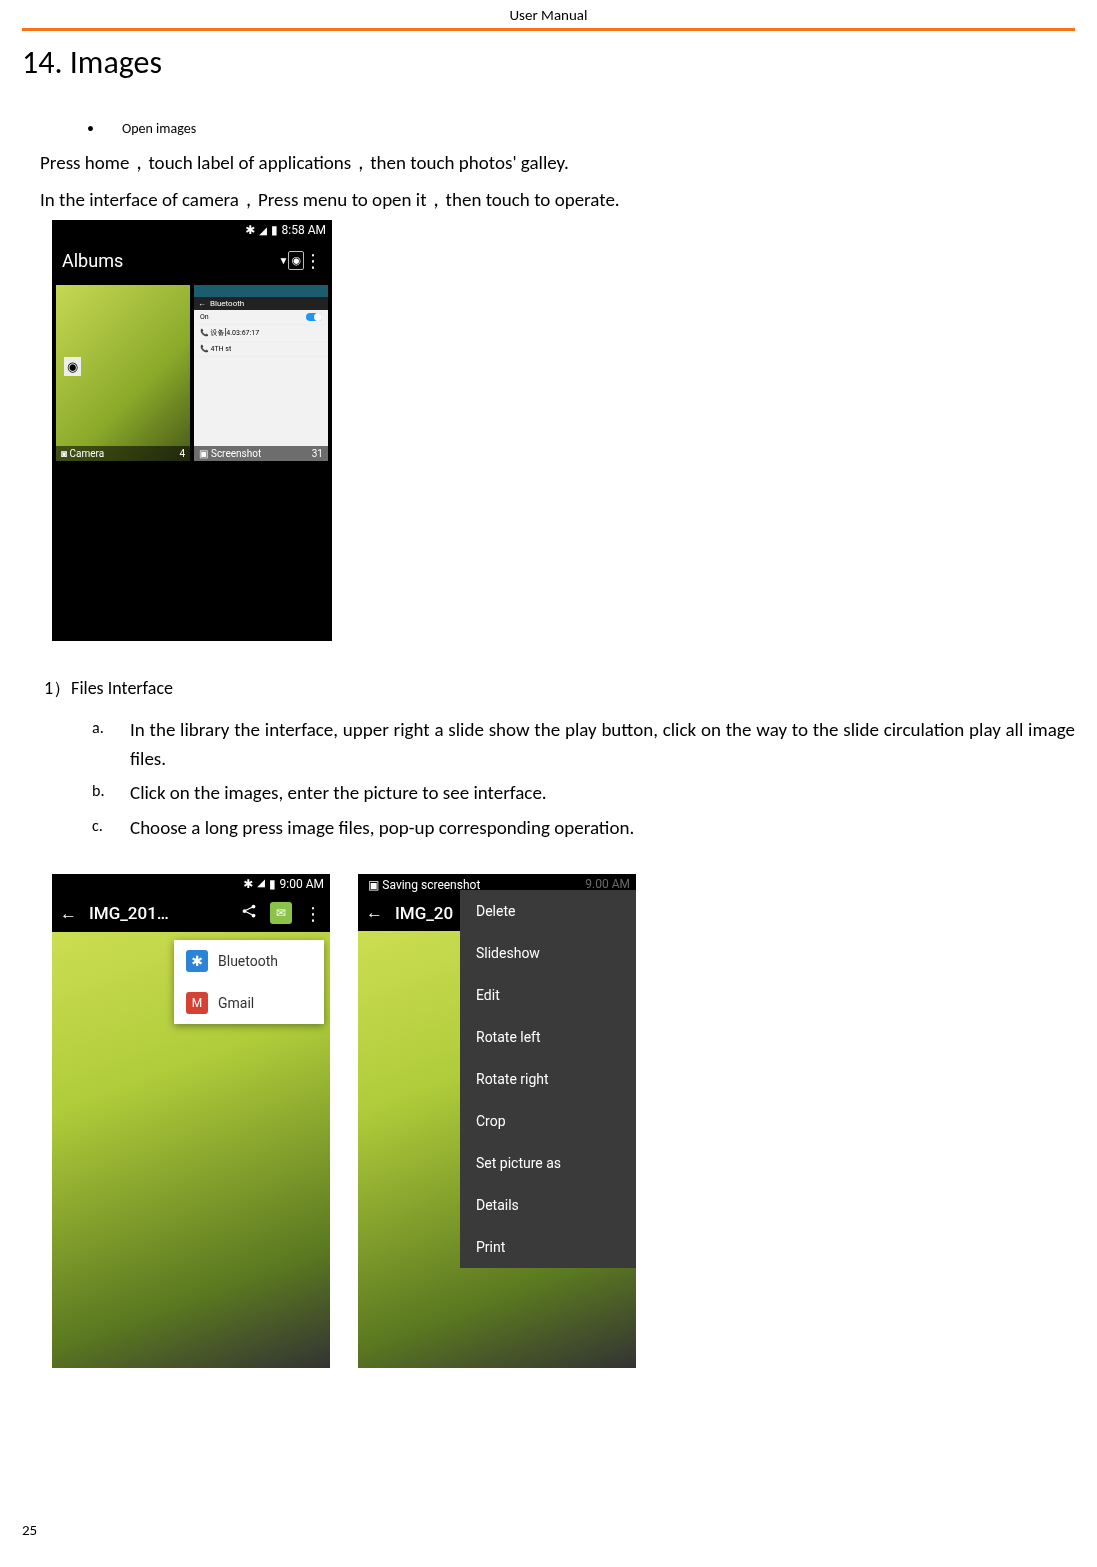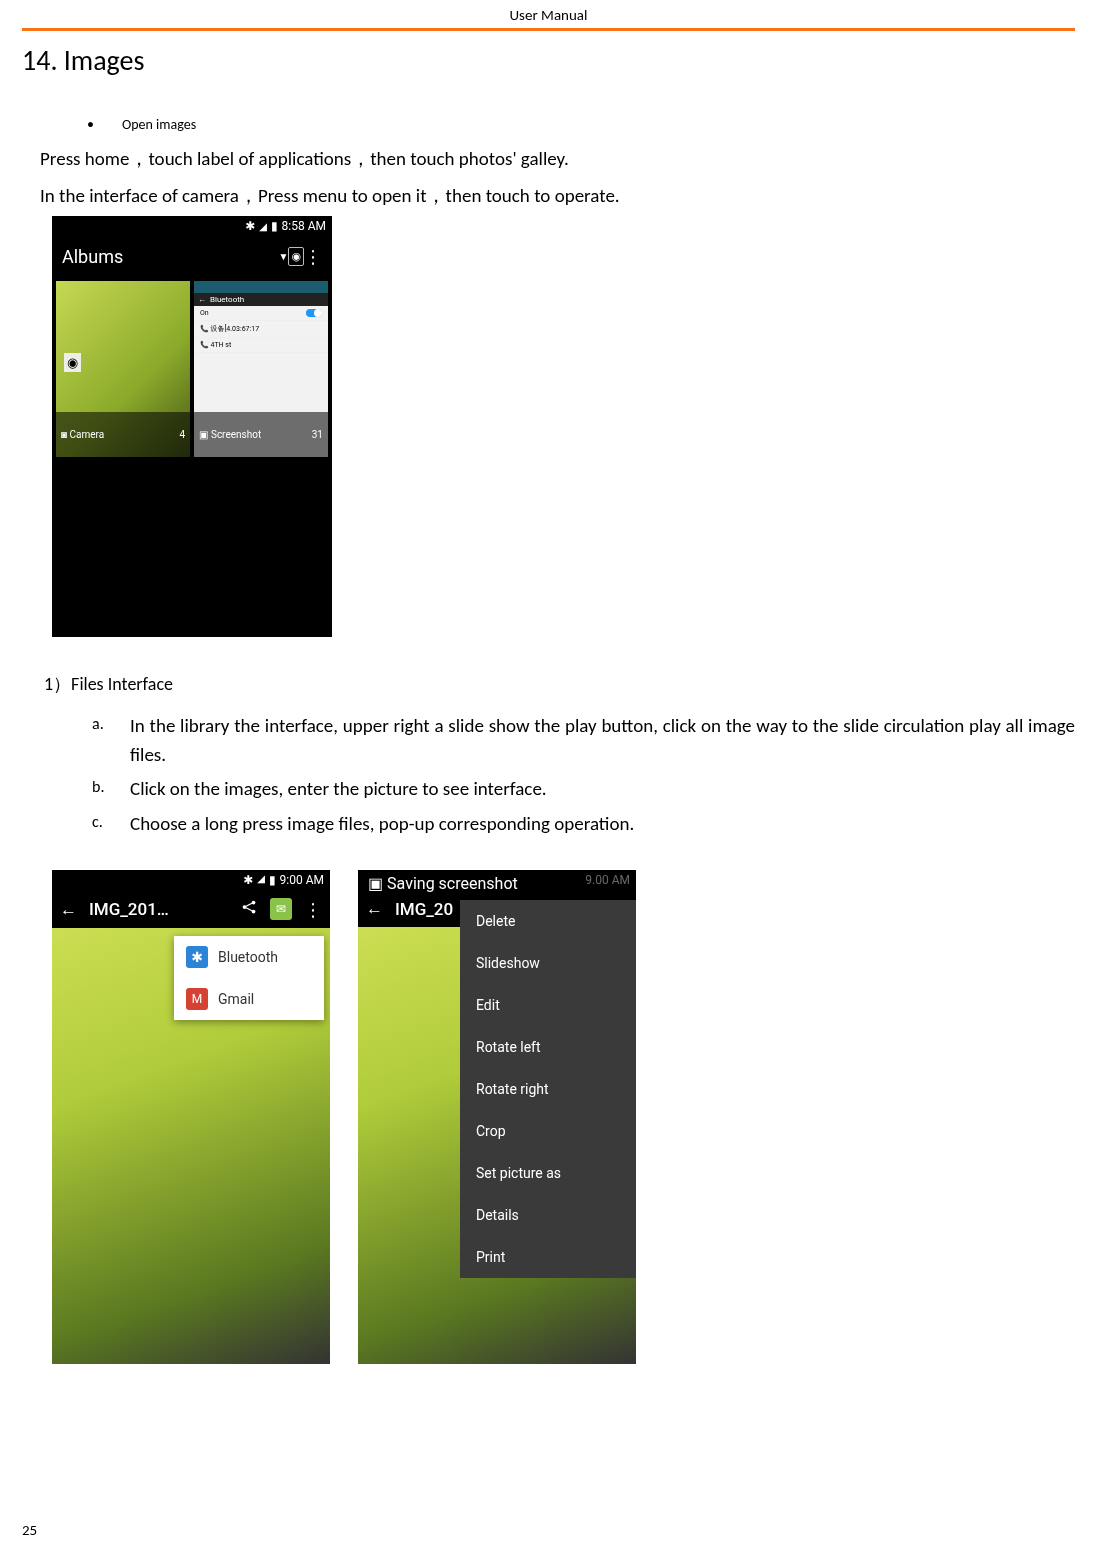--- a/index.html
+++ b/index.html
@@ -16,21 +16,21 @@
     font-size: 15px;
     padding-top: 6px;
     padding-bottom: 4px;
     border-bottom: 3px solid #f97316;
     margin: 0 22px;
   }
   .content {
     padding: 12px 22px 0 22px;
   }
   .sec-title {
-    font-size: 28px;
+    font-size: 32px;
     font-weight: 400;
     margin-bottom: 38px;
   }
   .bullet-open {
     padding-left: 65px;
     font-size: 14px;
     margin-bottom: 12px;
   }
   .bullet-open::before {
     content: "•";
@@ -156,21 +156,21 @@
   }
   .tog::after { content:""; position:absolute; right:0; width:8px; height:8px; border-radius:50%; background:#fff; }
   .thumb-footer {
     position: absolute;
     bottom: 0; left: 0; right: 0;
     background: rgba(0,0,0,0.55);
     color: #fff;
     font-size: 10px;
     display: flex;
     justify-content: space-between;
-    padding: 17px 5px;
+    padding: 2px 5px;
   }
   .cam-overlay {
     position: absolute;
     top: 72px; left: 8px;
     background: rgba(240,240,240,0.95);
     padding: 2px 3px;
     font-size: 13px;
   }
   .black-gap { height: 176px; }
 
@@ -228,31 +228,31 @@
     align-items: center;
     gap: 10px;
     padding: 10px 12px;
     color: #333;
   }
   .bt-ic { width: 22px; height: 22px; background: #2b84d6; border-radius: 3px; display:flex;align-items:center;justify-content:center;color:#fff;font-size:14px; }
   .gm-ic { width: 22px; height: 22px; background: #d54234; border-radius: 3px; display:flex;align-items:center;justify-content:center;color:#fff;font-size:12px; }
 
   .shot3 .menu-panel {
     position: absolute;
-    top: 30px; right: 0;
+    top: 16px; right: 0;
     background: #3a3a3a;
     width: 176px;
     color: #fff;
     font-size: 14px;
   }
   .mp-item {
     padding: 13px 16px;
   }
   .s3-status-text {
-    font-size: 16px; color: #fff; padding-left: 6px;
+    font-size: 12px; color: #fff; padding-left: 6px;
     position: absolute; left: 4px; top: 4px;
   }
   .s3-appbar .title3 {
     overflow: hidden; white-space: nowrap; width: 70px;
   }
 </style>
 </head>
 <body>
 
 <div class="header">User    Manual</div>

